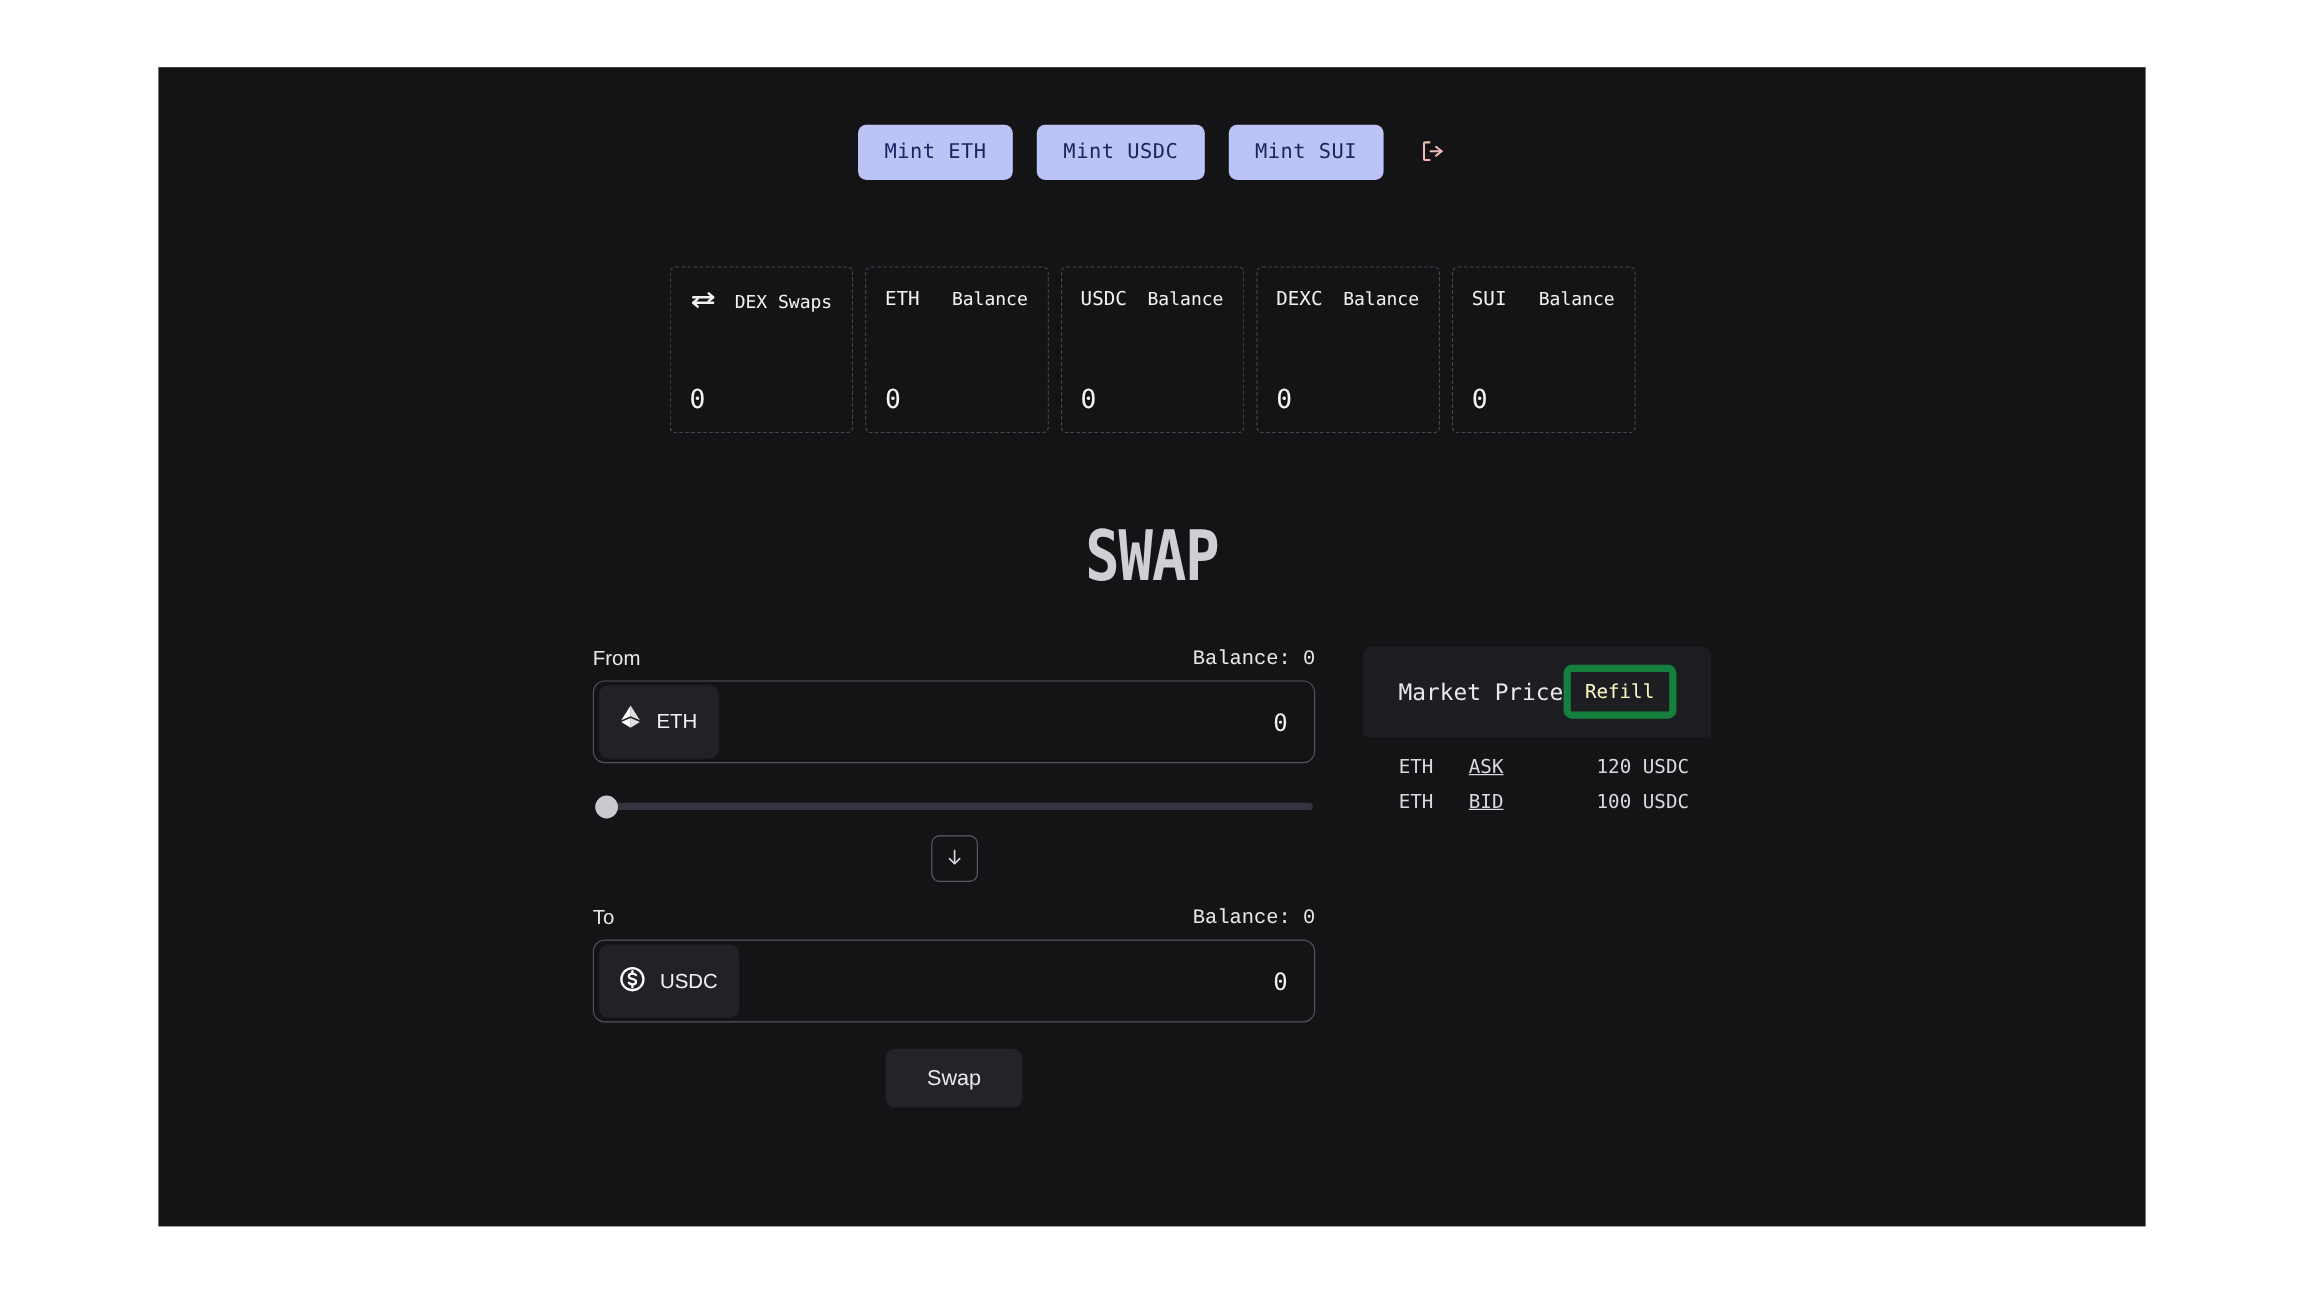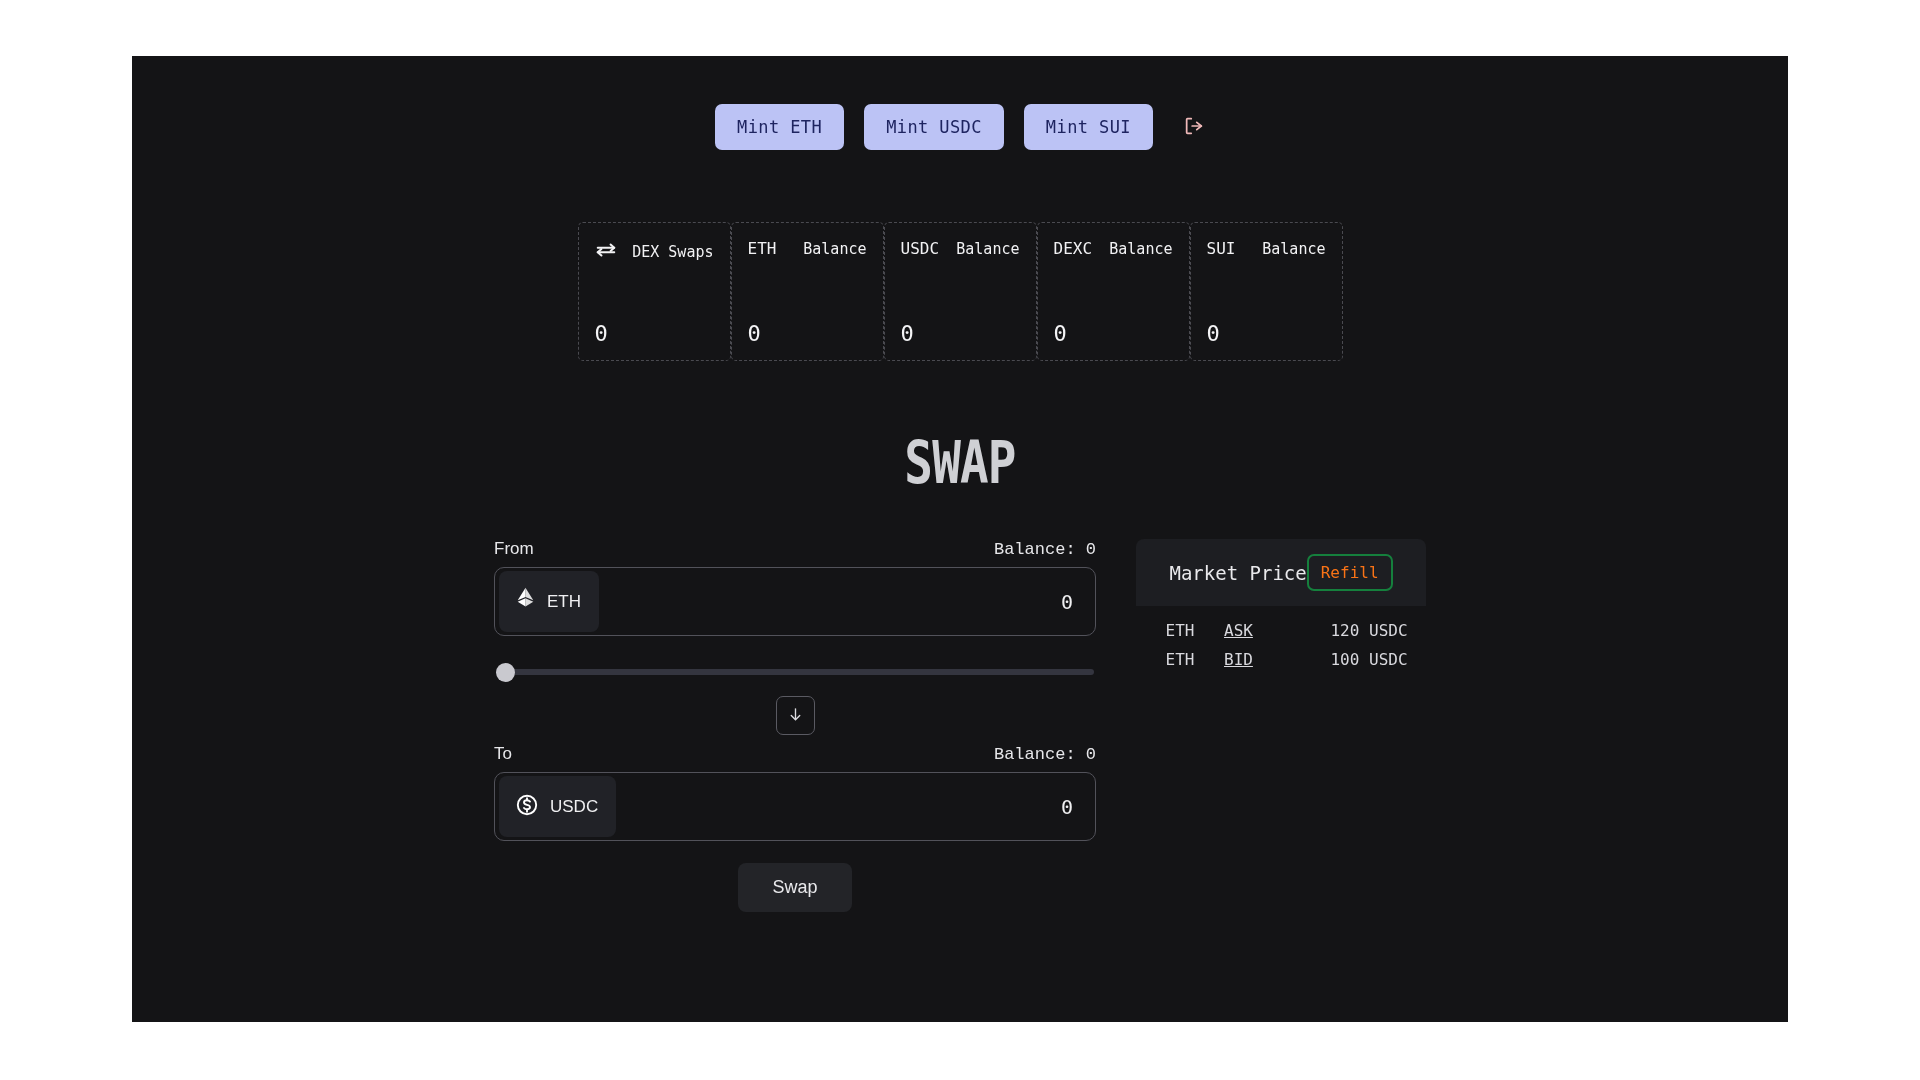--- a/index.html
+++ b/index.html
@@ -50,20 +50,21 @@
     background:none; border:none;
     margin-left:10px;
     cursor:pointer;
     display:flex; align-items:center;
   }
 
   
   .cards {
     display:flex;
     justify-content:center;
+    gap:10px;
     margin-top:72px;
   }
   .card {
     border:1px dashed #4a4a50;
     border-radius:5px;
     width:153px;
     height:139px;
     padding:16px 16px 14px 16px;
     display:flex;
     flex-direction:column;
@@ -207,21 +208,21 @@
     border:1px solid #5a5a62;
     border-radius:7px;
     background:none;
     color:#dcdce0;
     display:flex;
     align-items:center;
     justify-content:center;
     cursor:pointer;
   }
 
-  .to-block { margin-top:9px; }
+  .to-block { margin-top:20px; }
 
   .swap-action-wrap {
     display:flex;
     justify-content:center;
     margin-top:22px;
   }
   .swap-btn {
     background:#232428;
     color:#e9e9ec;
     border:none;
@@ -242,23 +243,23 @@
     align-items:center;
     justify-content:center;
   }
   .market-title {
     color:#e9e9ec;
     font-family:"DejaVu Sans Mono", monospace;
     font-size:19px;
   }
   .refill-btn {
     background:none;
-    border:2px solid #15803d;
+    border:6px solid #15803d;
     border-radius:7px;
-    color:#f97316;
+    color:#fef9c3;
     font-family:"DejaVu Sans Mono", monospace;
     font-size:16px;
     padding:7px 12px;
     cursor:pointer;
   }
   .market-rows { padding-top:10px; }
   .m-row {
     display:flex;
     padding:5px 0;
     font-family:"DejaVu Sans Mono", monospace;

